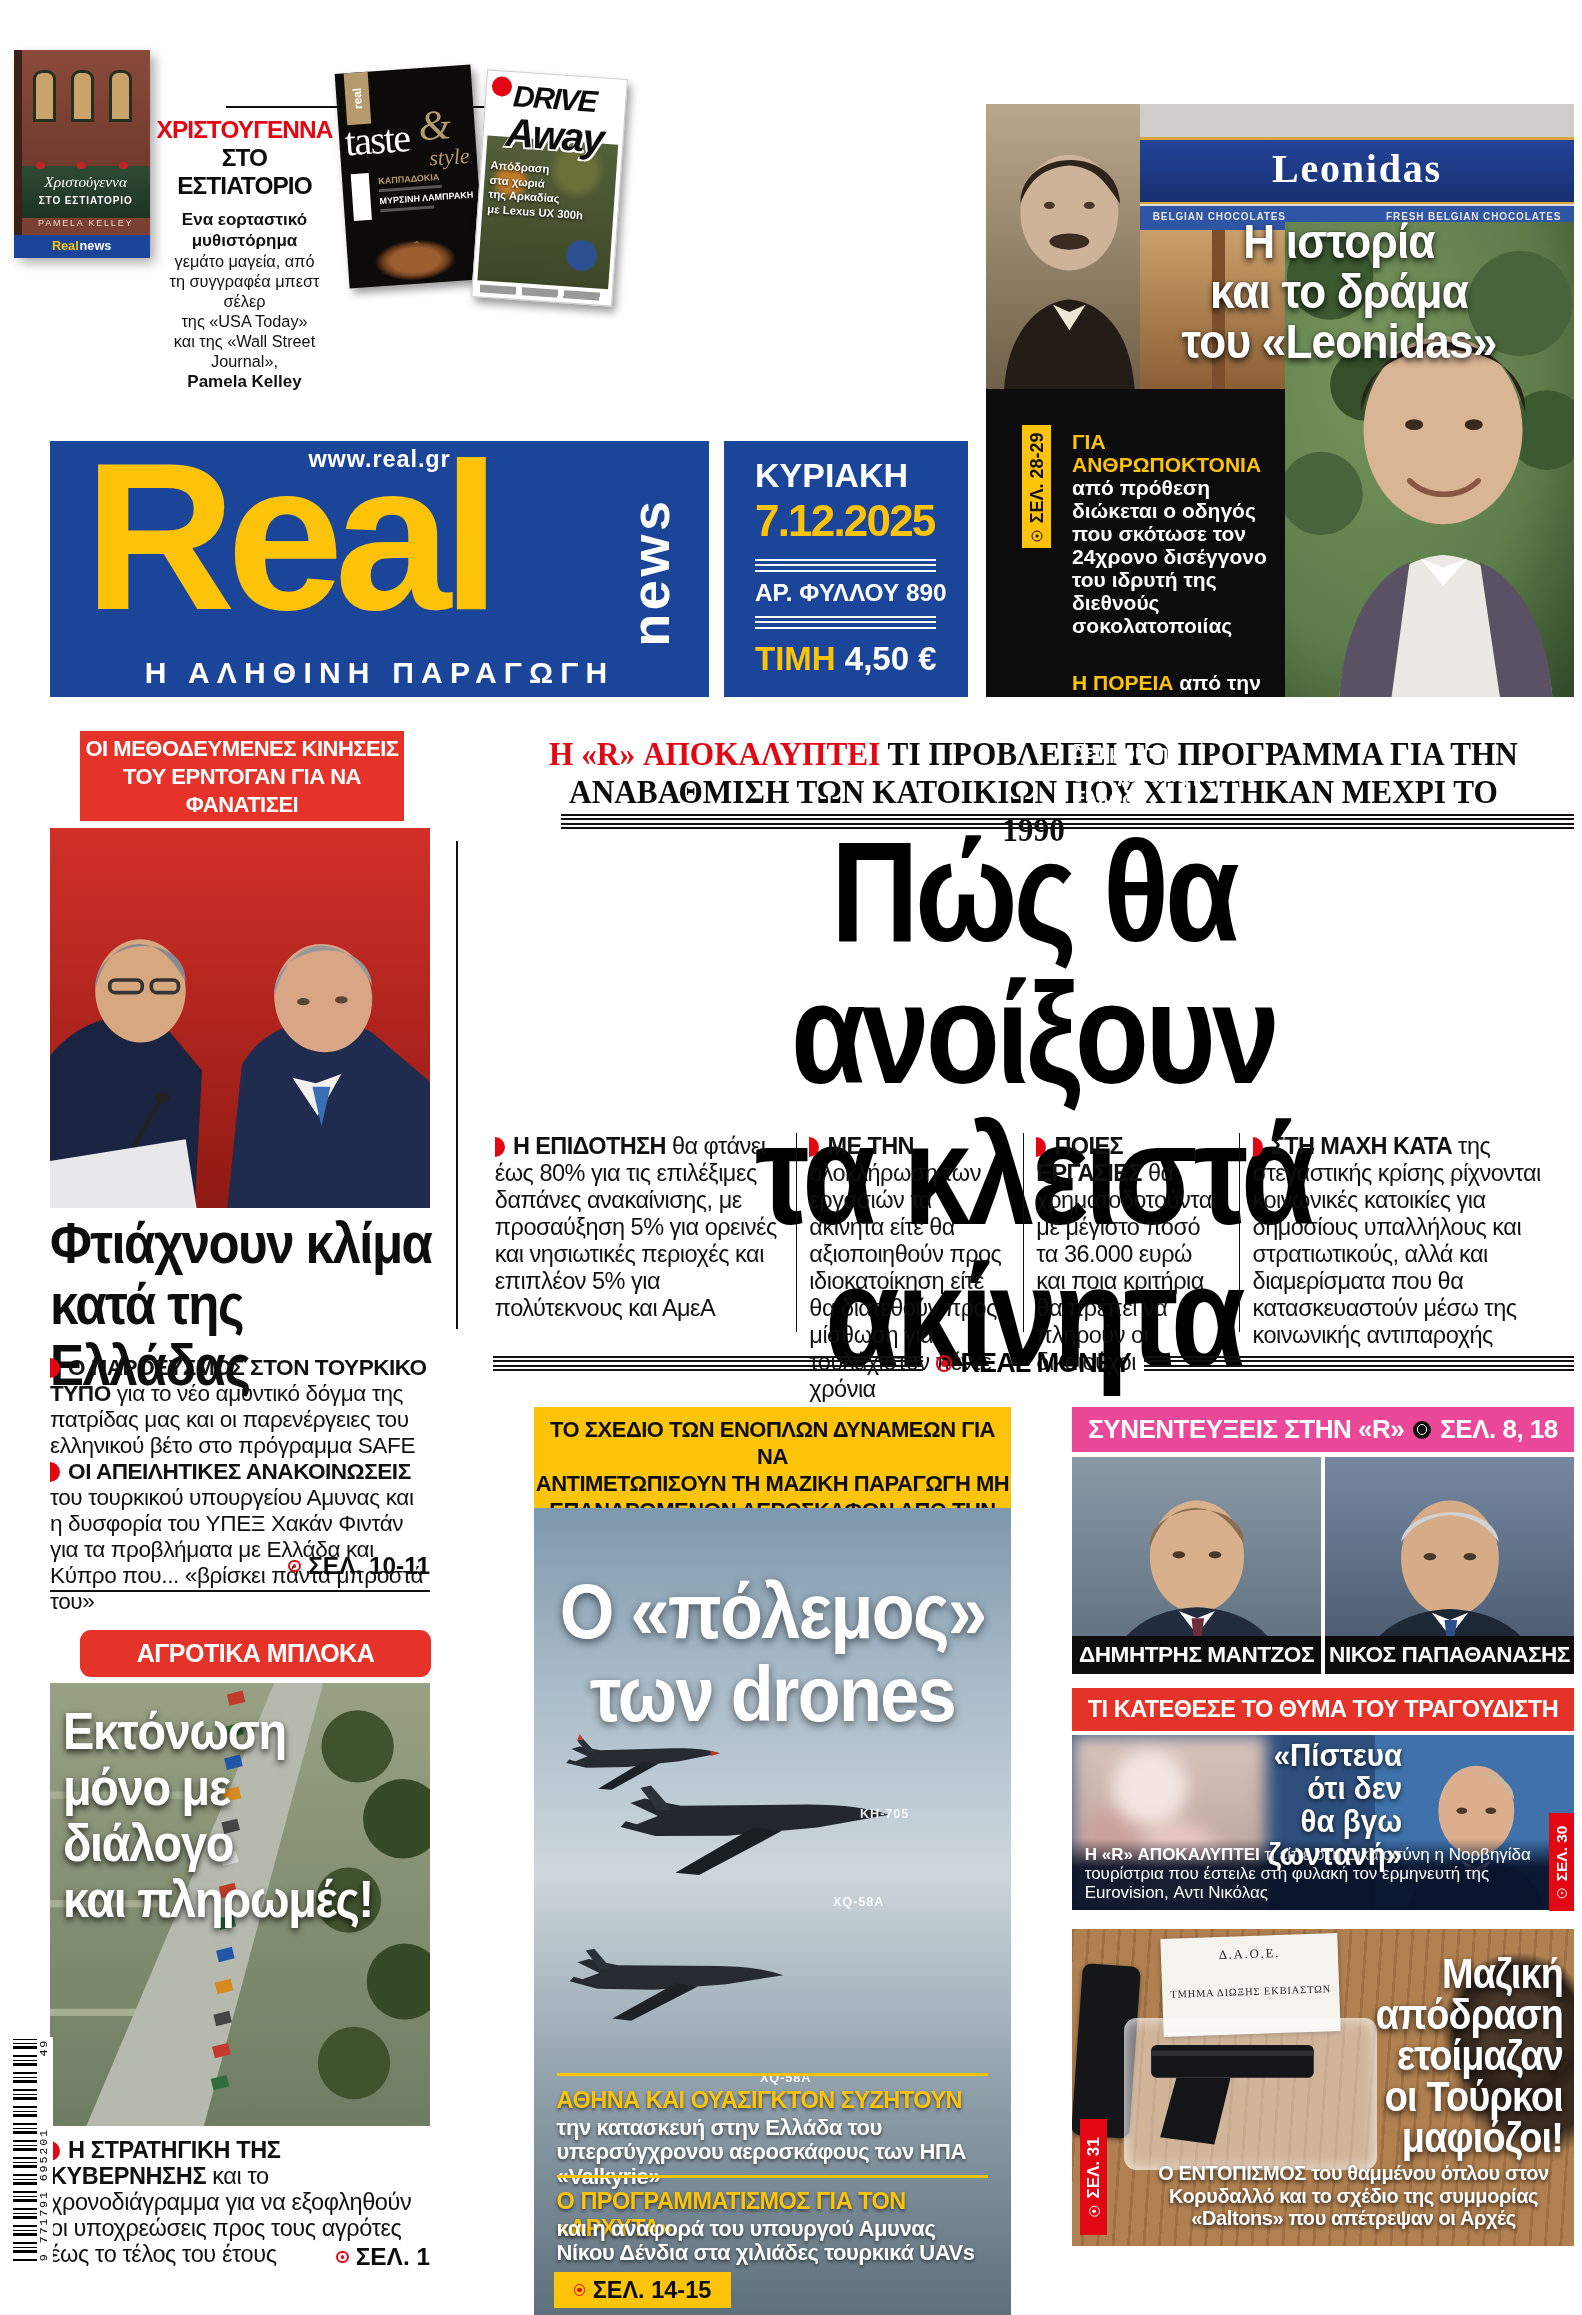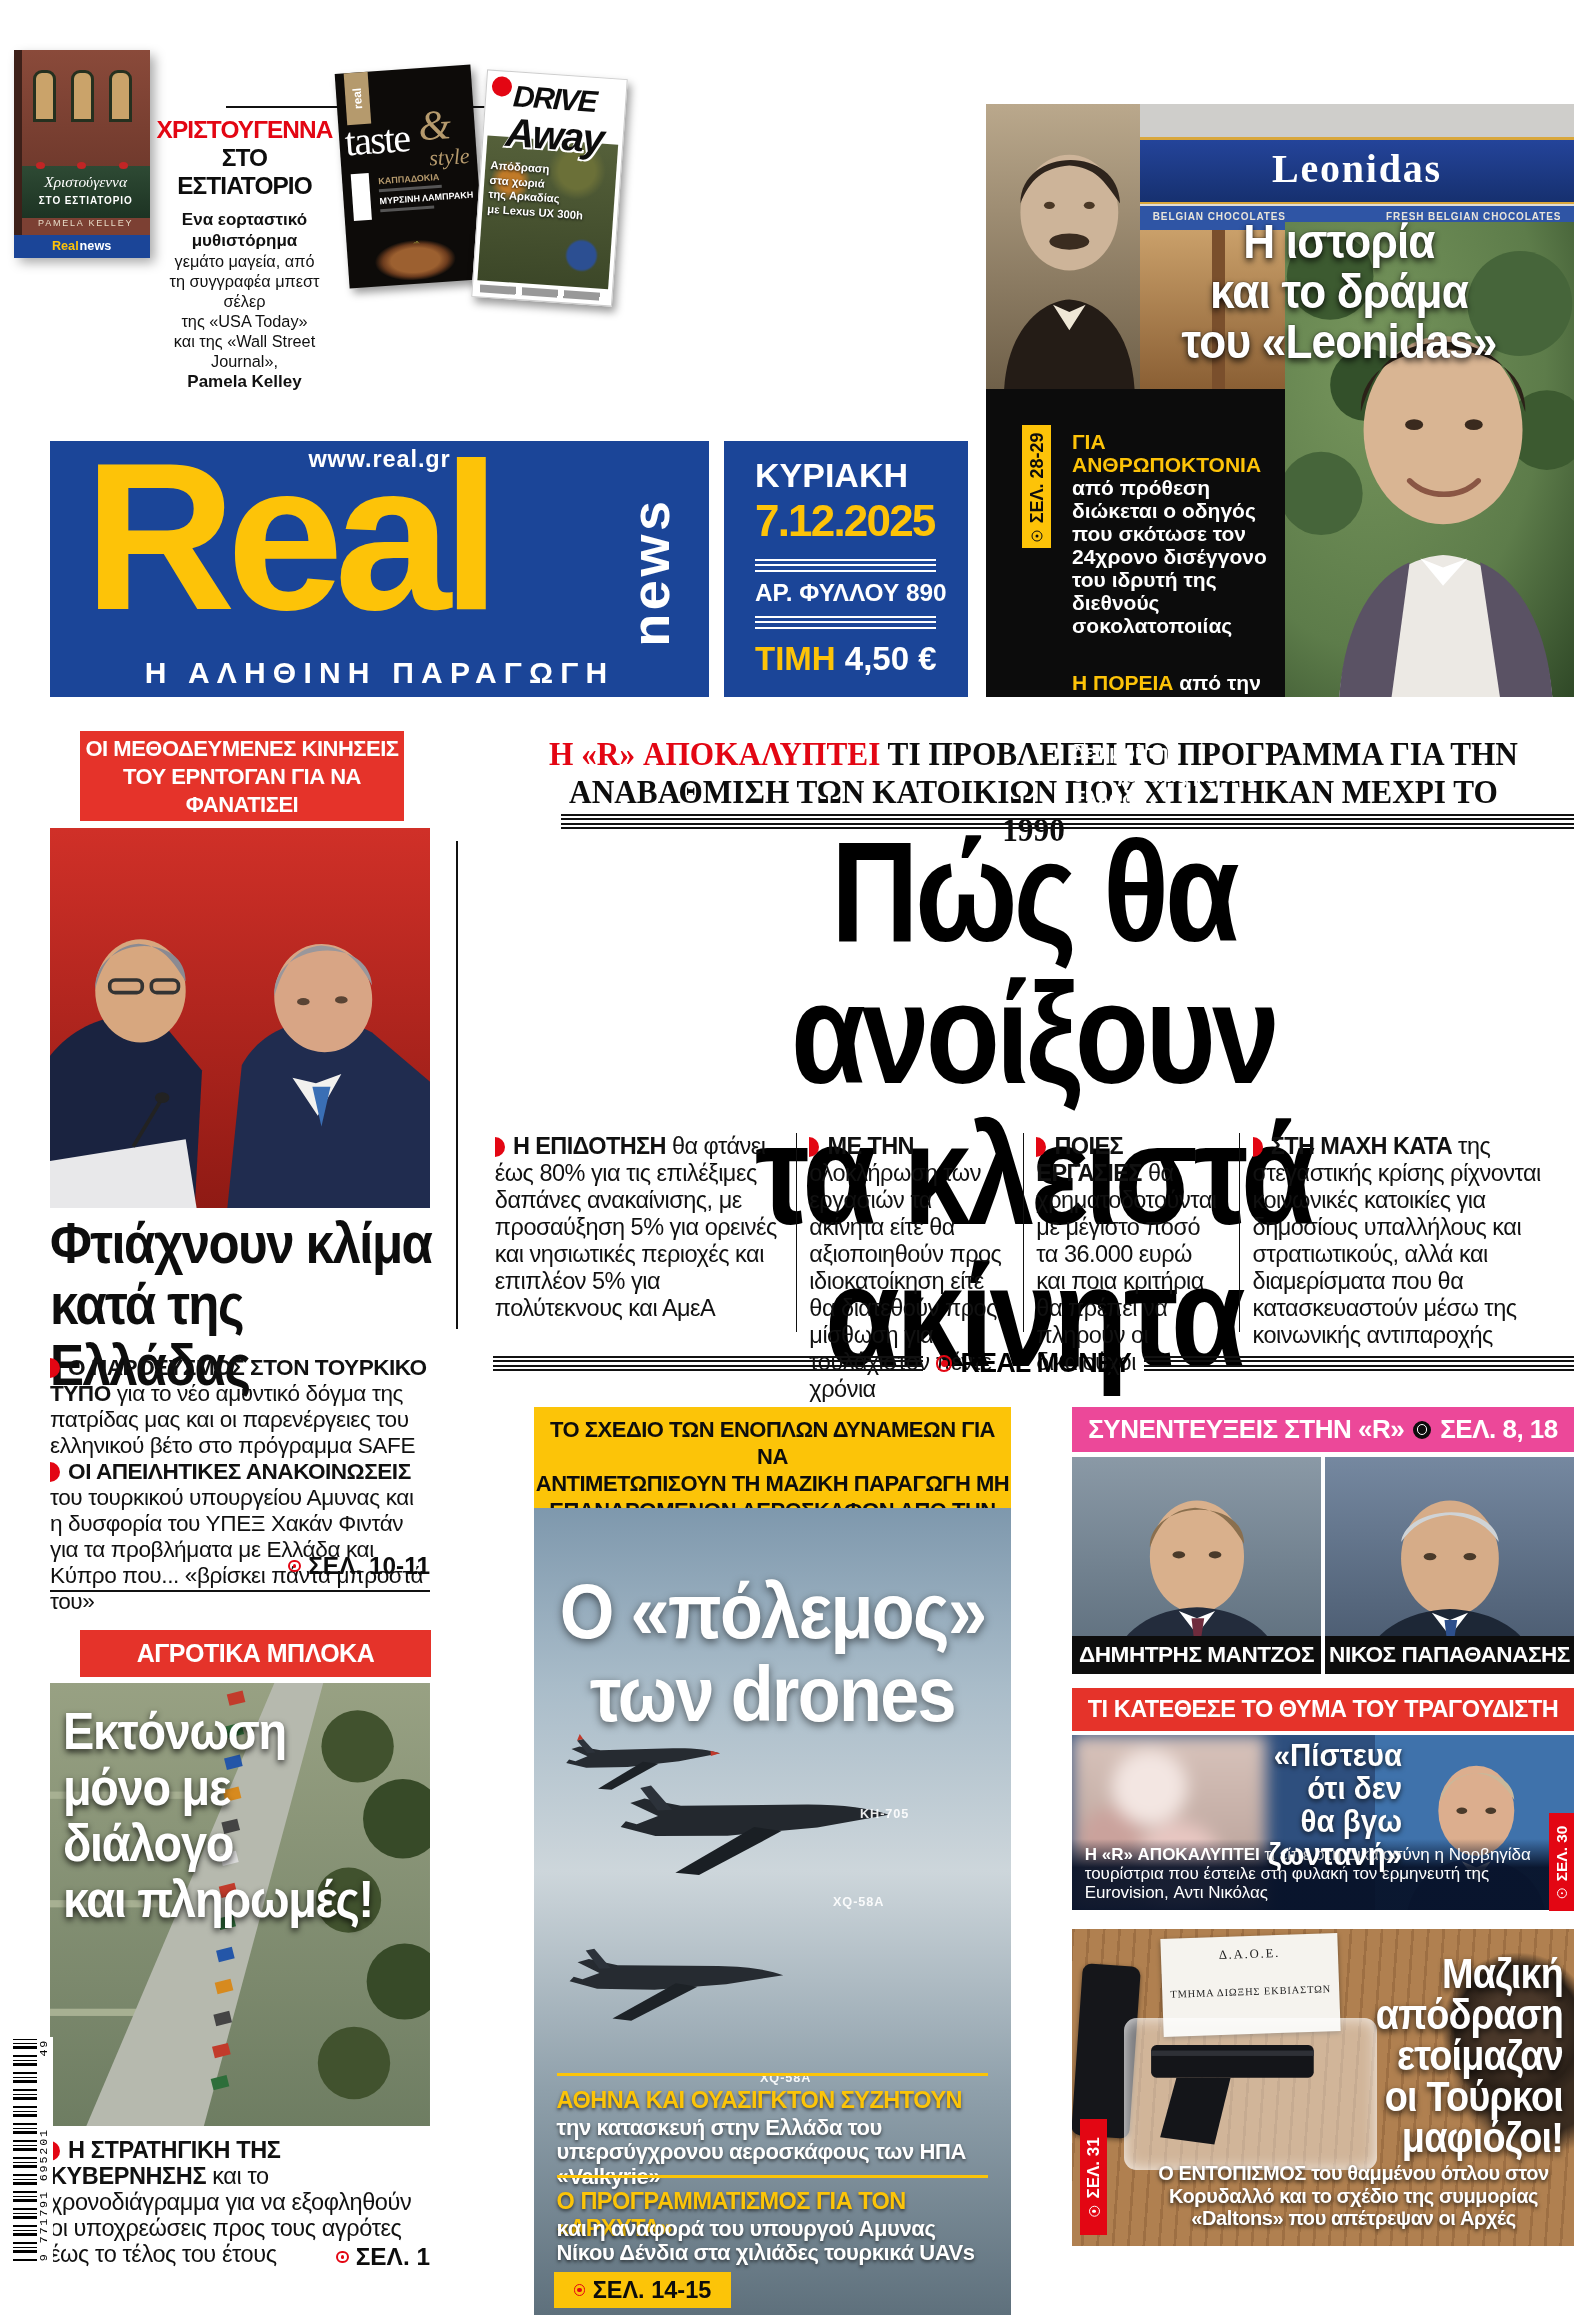--- a/index.html
+++ b/index.html
@@ -129,21 +129,21 @@
   .lcol + .lcol { border-left:1.8px solid #111; }
   #lc1 { flex:0 0 28%; padding-left:1.8px; }
   #lc2 { flex:0 0 21%; }
   #lc3 { flex:0 0 20%; }
   #lc4 { flex:0 0 31%; }
   #money { left:493px; top:1348px; width:1081px; display:flex; align-items:center; gap:12.7px; }
   #money .ln { flex:1; height:15.4px; background:repeating-linear-gradient(to bottom,#111 0 1.8px,transparent 1.8px 4.5px); }
   #money .lbl { font-size:27px; font-weight:bold; letter-spacing:-0.9px; display:flex; align-items:center; gap:8.1px; }
 
   
-  #farm-kicker { left:80px; top:1630px; width:351px; height:47px; background:#e5332a; color:#fff; font-weight:bold; font-size:25px; text-align:center; line-height:47px; letter-spacing:-0.5px; }
+  #farm-kicker { left:80px; top:1630px; width:351px; height:47px; background:#e5332a; color:#fff; font-weight:bold; font-size:25px; text-align:center; line-height:47px; letter-spacing:-0.5px;border-radius:11px; }
   #farm-photo { left:50px; top:1683px; width:380px; height:443px; overflow:hidden; }
   #farm-headline { position:absolute; left:12.7px; top:20px; color:#fff; font-size:52px; line-height:56px; font-weight:bold; letter-spacing:-1.4px; text-shadow:0 2.7px 7.2px rgba(0,0,0,.75); transform:scaleX(.9); transform-origin:0 0; }
   #farm-text { left:50px; top:2137px; width:380px; font-size:23.5px; line-height:26px; color:#111; letter-spacing:-0.4px; }
   #farm-pref { left:50px; top:2243px; width:380px; }
 
   
   #barcode { left:12.7px; top:2037px; width:40px; height:226px; }
   #barcode .rot { position:absolute; left:0; top:0; width:226px; height:40px; transform:rotate(-90deg) translateX(-226px); transform-origin:0 0; background:#fff; display:flex; flex-direction:column; }
   #barcode .bars { height:23.5px; margin:0 1.8px; background:repeating-linear-gradient(90deg,#000 0 1.8px,#fff 1.8px 3.6px,#000 3.6px 4.5px,#fff 4.5px 8.1px,#000 8.1px 11px,#fff 11px 12.7px,#000 12.7px 13.6px,#fff 13.6px 17px); }
   #barcode .num { font-family:"Liberation Mono",monospace; font-size:11.8px; letter-spacing:1.8px; color:#000; display:flex; justify-content:space-between; padding:0.9px 1.8px; }

